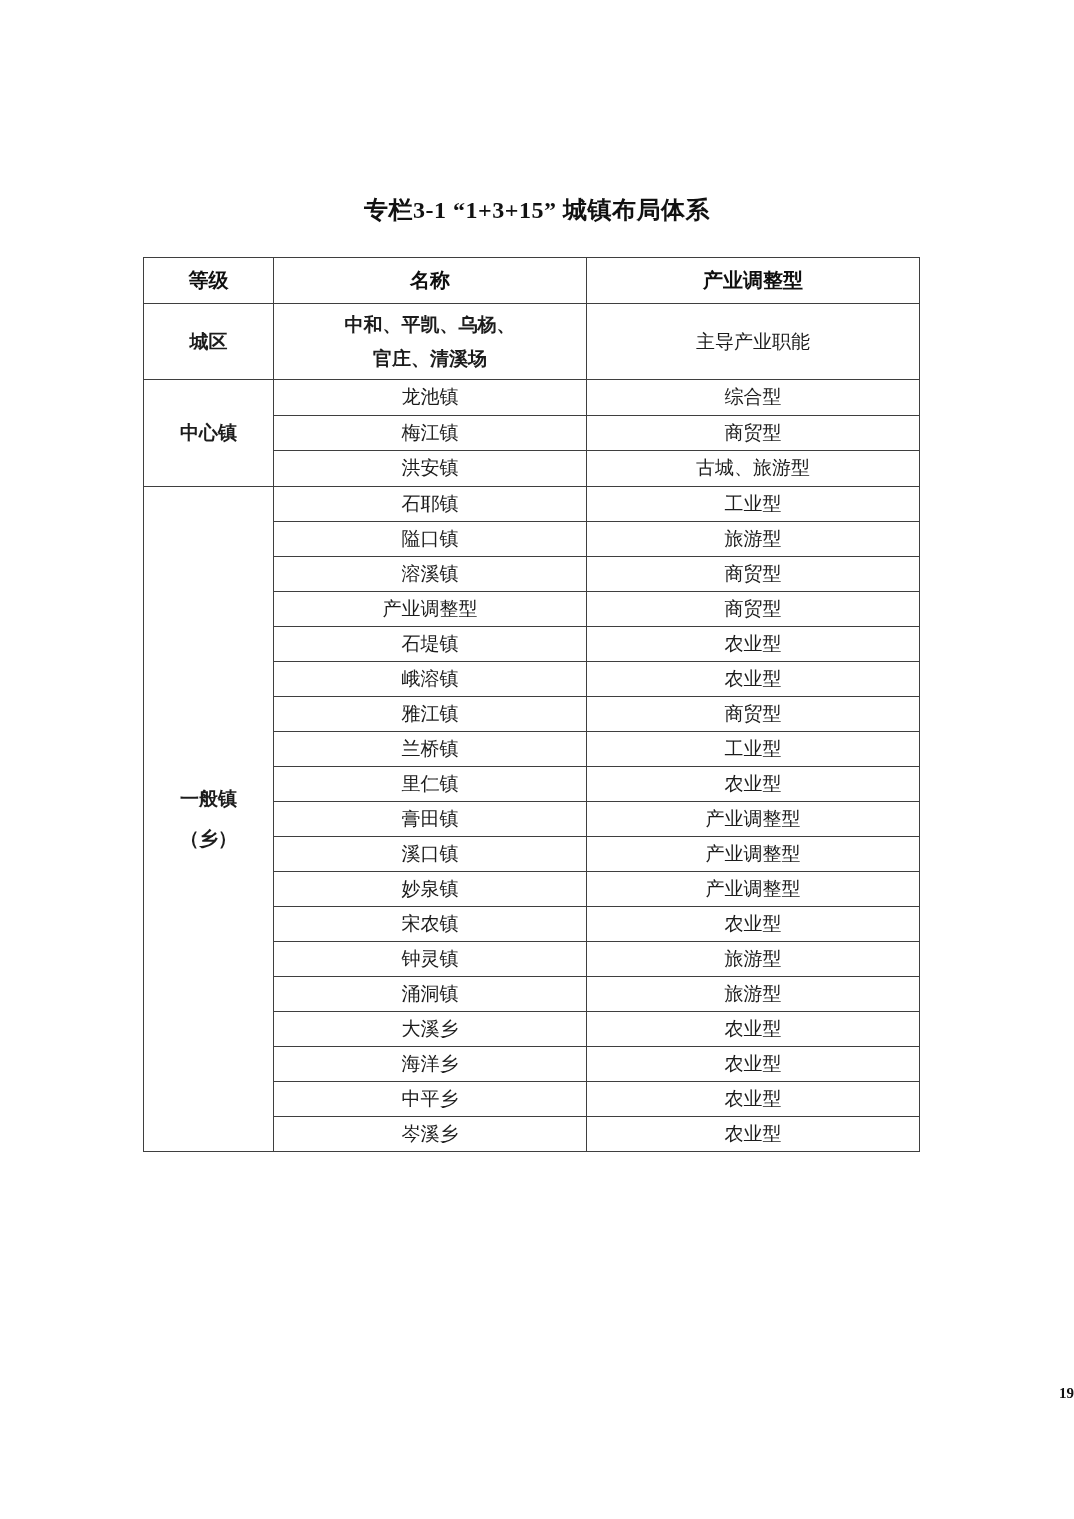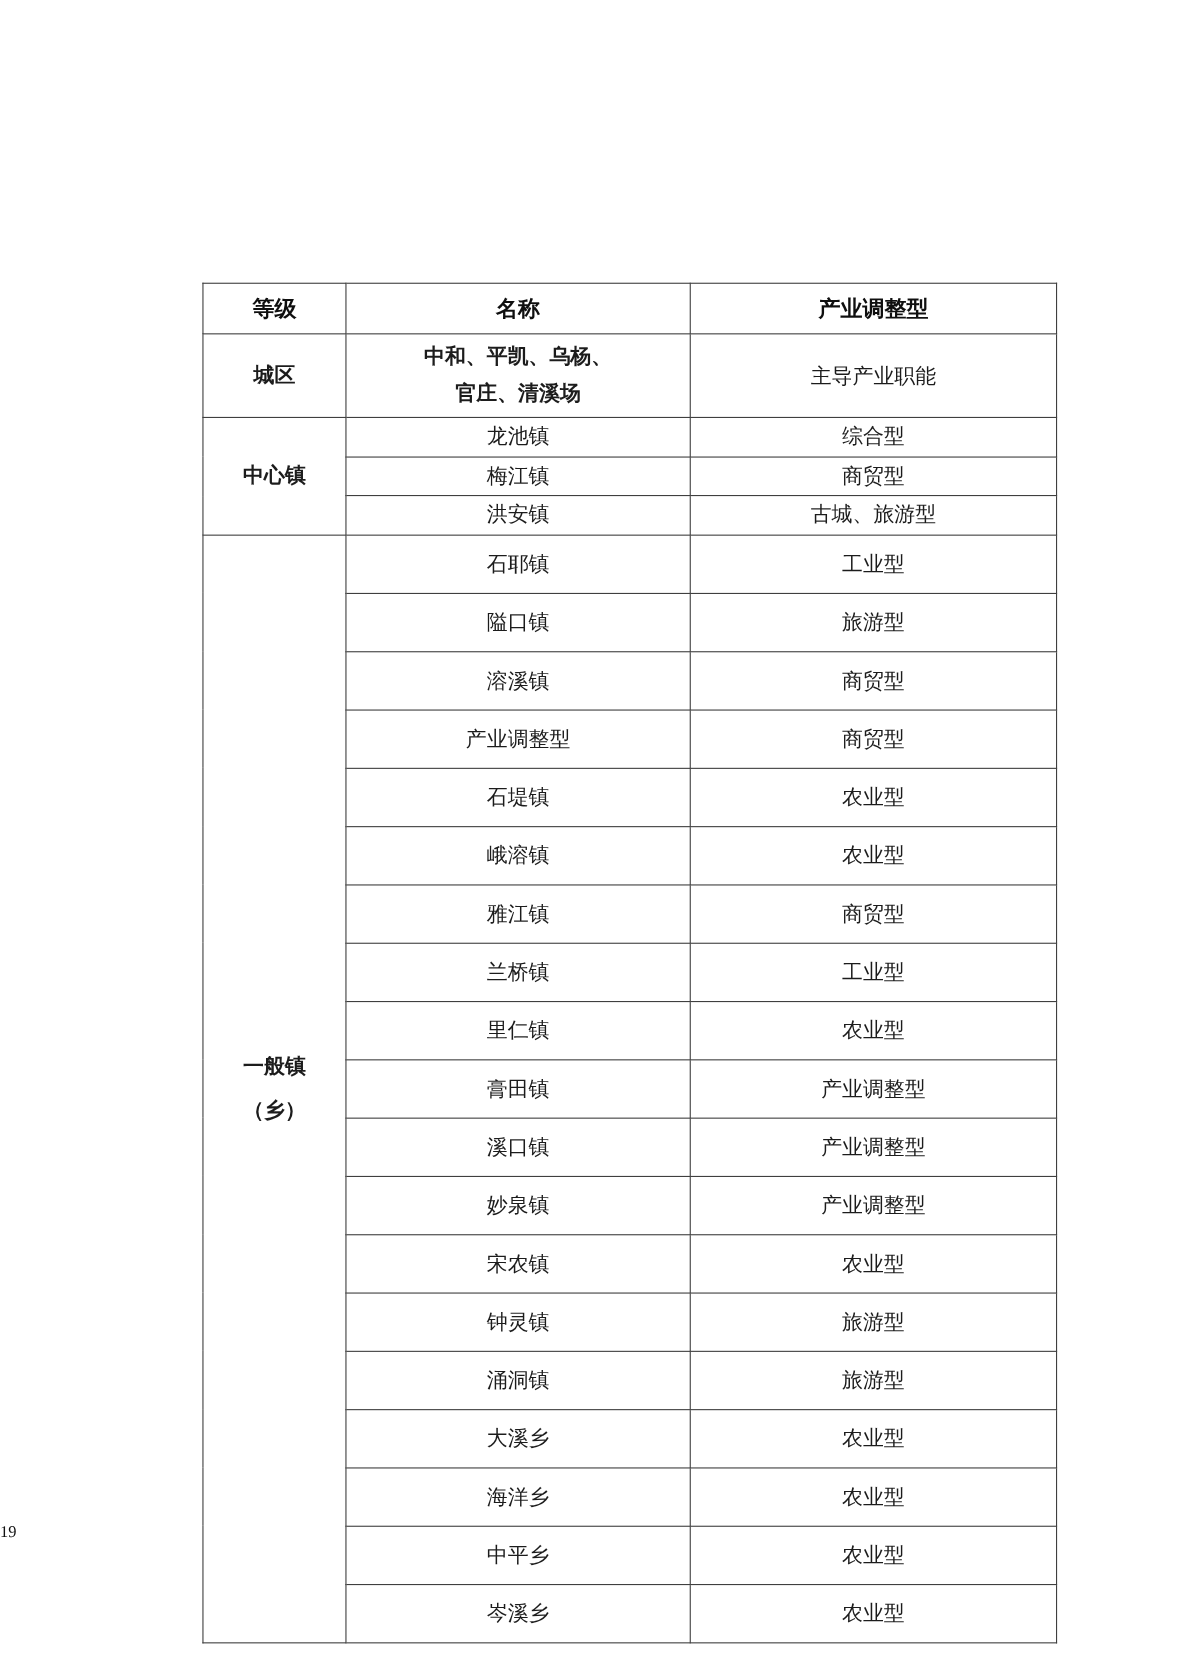--- a/index.html
+++ b/index.html
@@ -24,21 +24,20 @@
     color: #111111;
     letter-spacing: 0.5px;
   }
   table.layout-table {
     position: absolute;
     left: 143px;
     top: 257px;
     width: 776px;
     border-collapse: collapse;
     table-layout: fixed;
-    margin-left: 41px;
   }
   col.c1 { width: 130px; }
   col.c2 { width: 313px; }
   col.c3 { width: 333px; }
   .layout-table th,
   .layout-table td {
     border: 1px solid #3f3f3f;
     text-align: center;
     vertical-align: middle;
     font-size: 19px;
@@ -46,47 +45,48 @@
     padding: 0;
   }
   .layout-table th {
     font-weight: bold;
     font-size: 20px;
     height: 46px;
     color: #0f0f0f;
   }
   tr.group-0 td { height: 76px; }
   tr.group-1 td { height: 35.5px; }
-  tr.group-2 td { height: 53px; }
+  tr.group-2 td { height: 35px; }
   td.level-cell {
     white-space: pre-line;
     line-height: 2.1;
     font-weight: bold;
   }
   tr.group-0 td.name-cell {
     white-space: pre-line;
     line-height: 1.75;
     font-weight: bold;
   }
   .page-number {
     position: absolute;
     top: 1385px;
     left: 0;
     width: 100%;
-    text-align: left;
+    text-align: right;
     font-size: 15px;
-    font-weight: normal;
+    font-weight: bold;
     color: #111111;
   }
 </style>
 </head>
 <body>
 
 <div class="page">
 
+  <h1 class="doc-title">专栏3-1 “1+3+15” 城镇布局体系</h1>
 
   <table class="layout-table">
     <colgroup>
       <col class="c1">
         <col class="c2">
         <col class="c3">
     </colgroup>
     <thead>
       <tr class="header-row">
         <th>等级</th>

